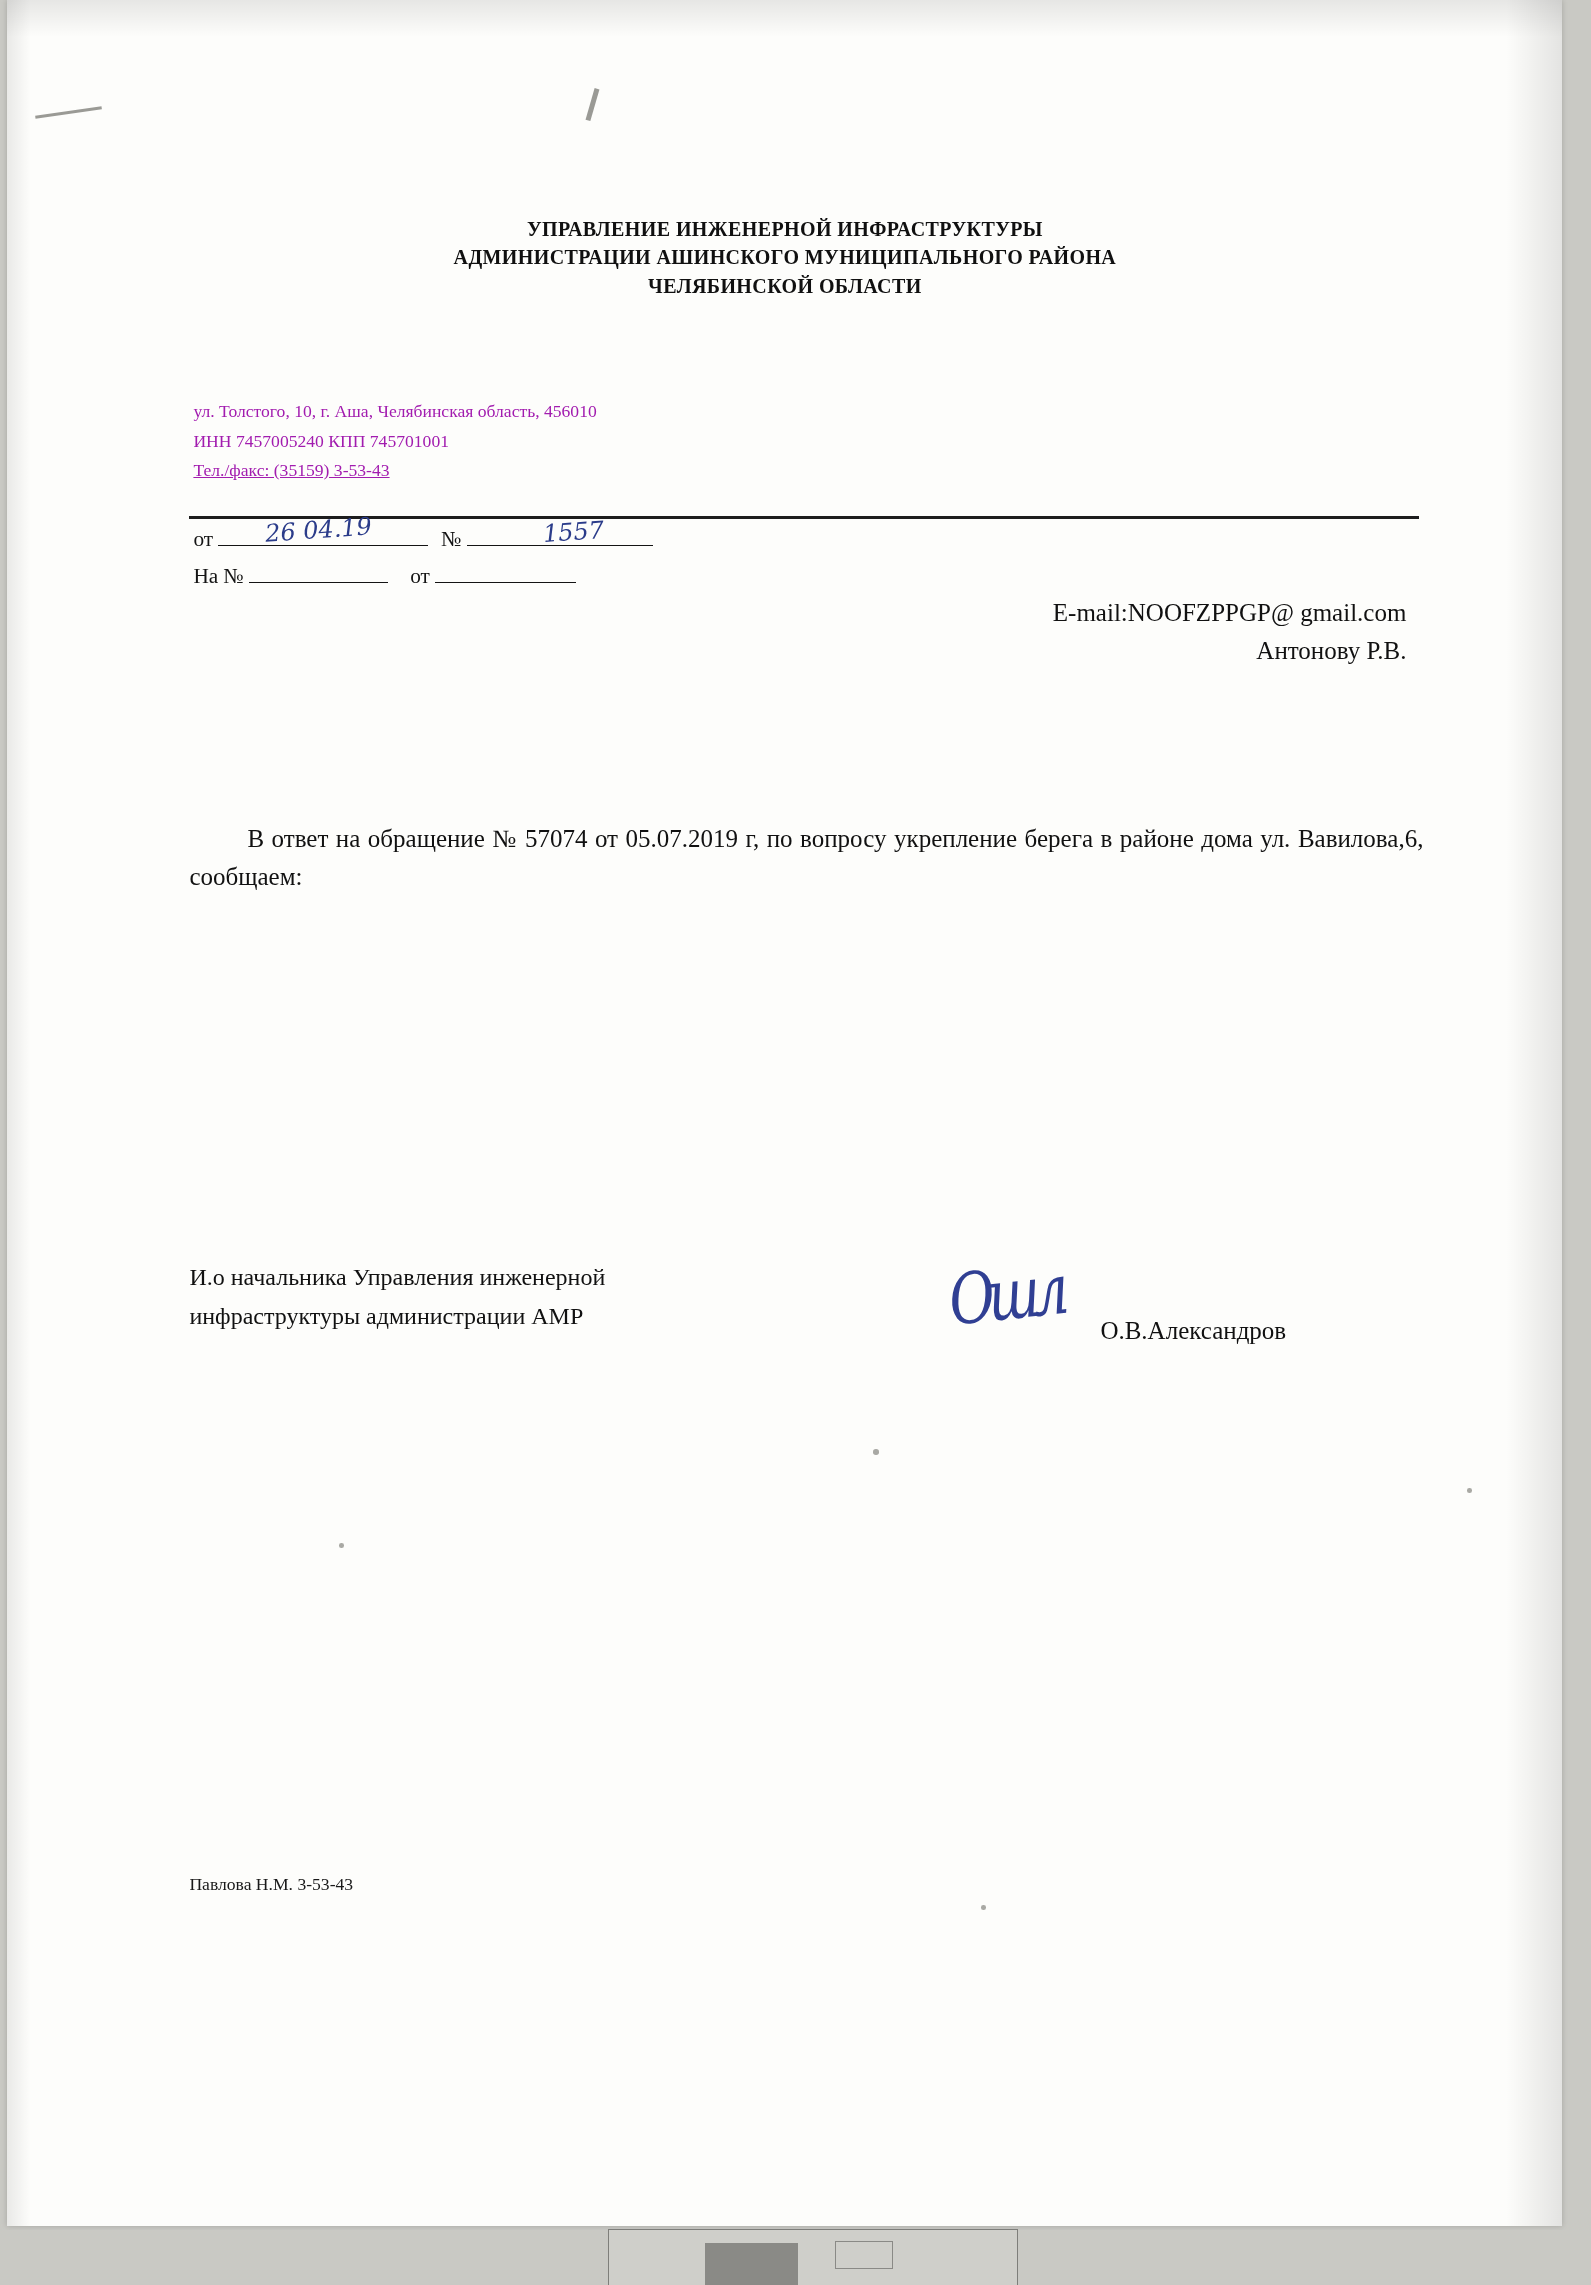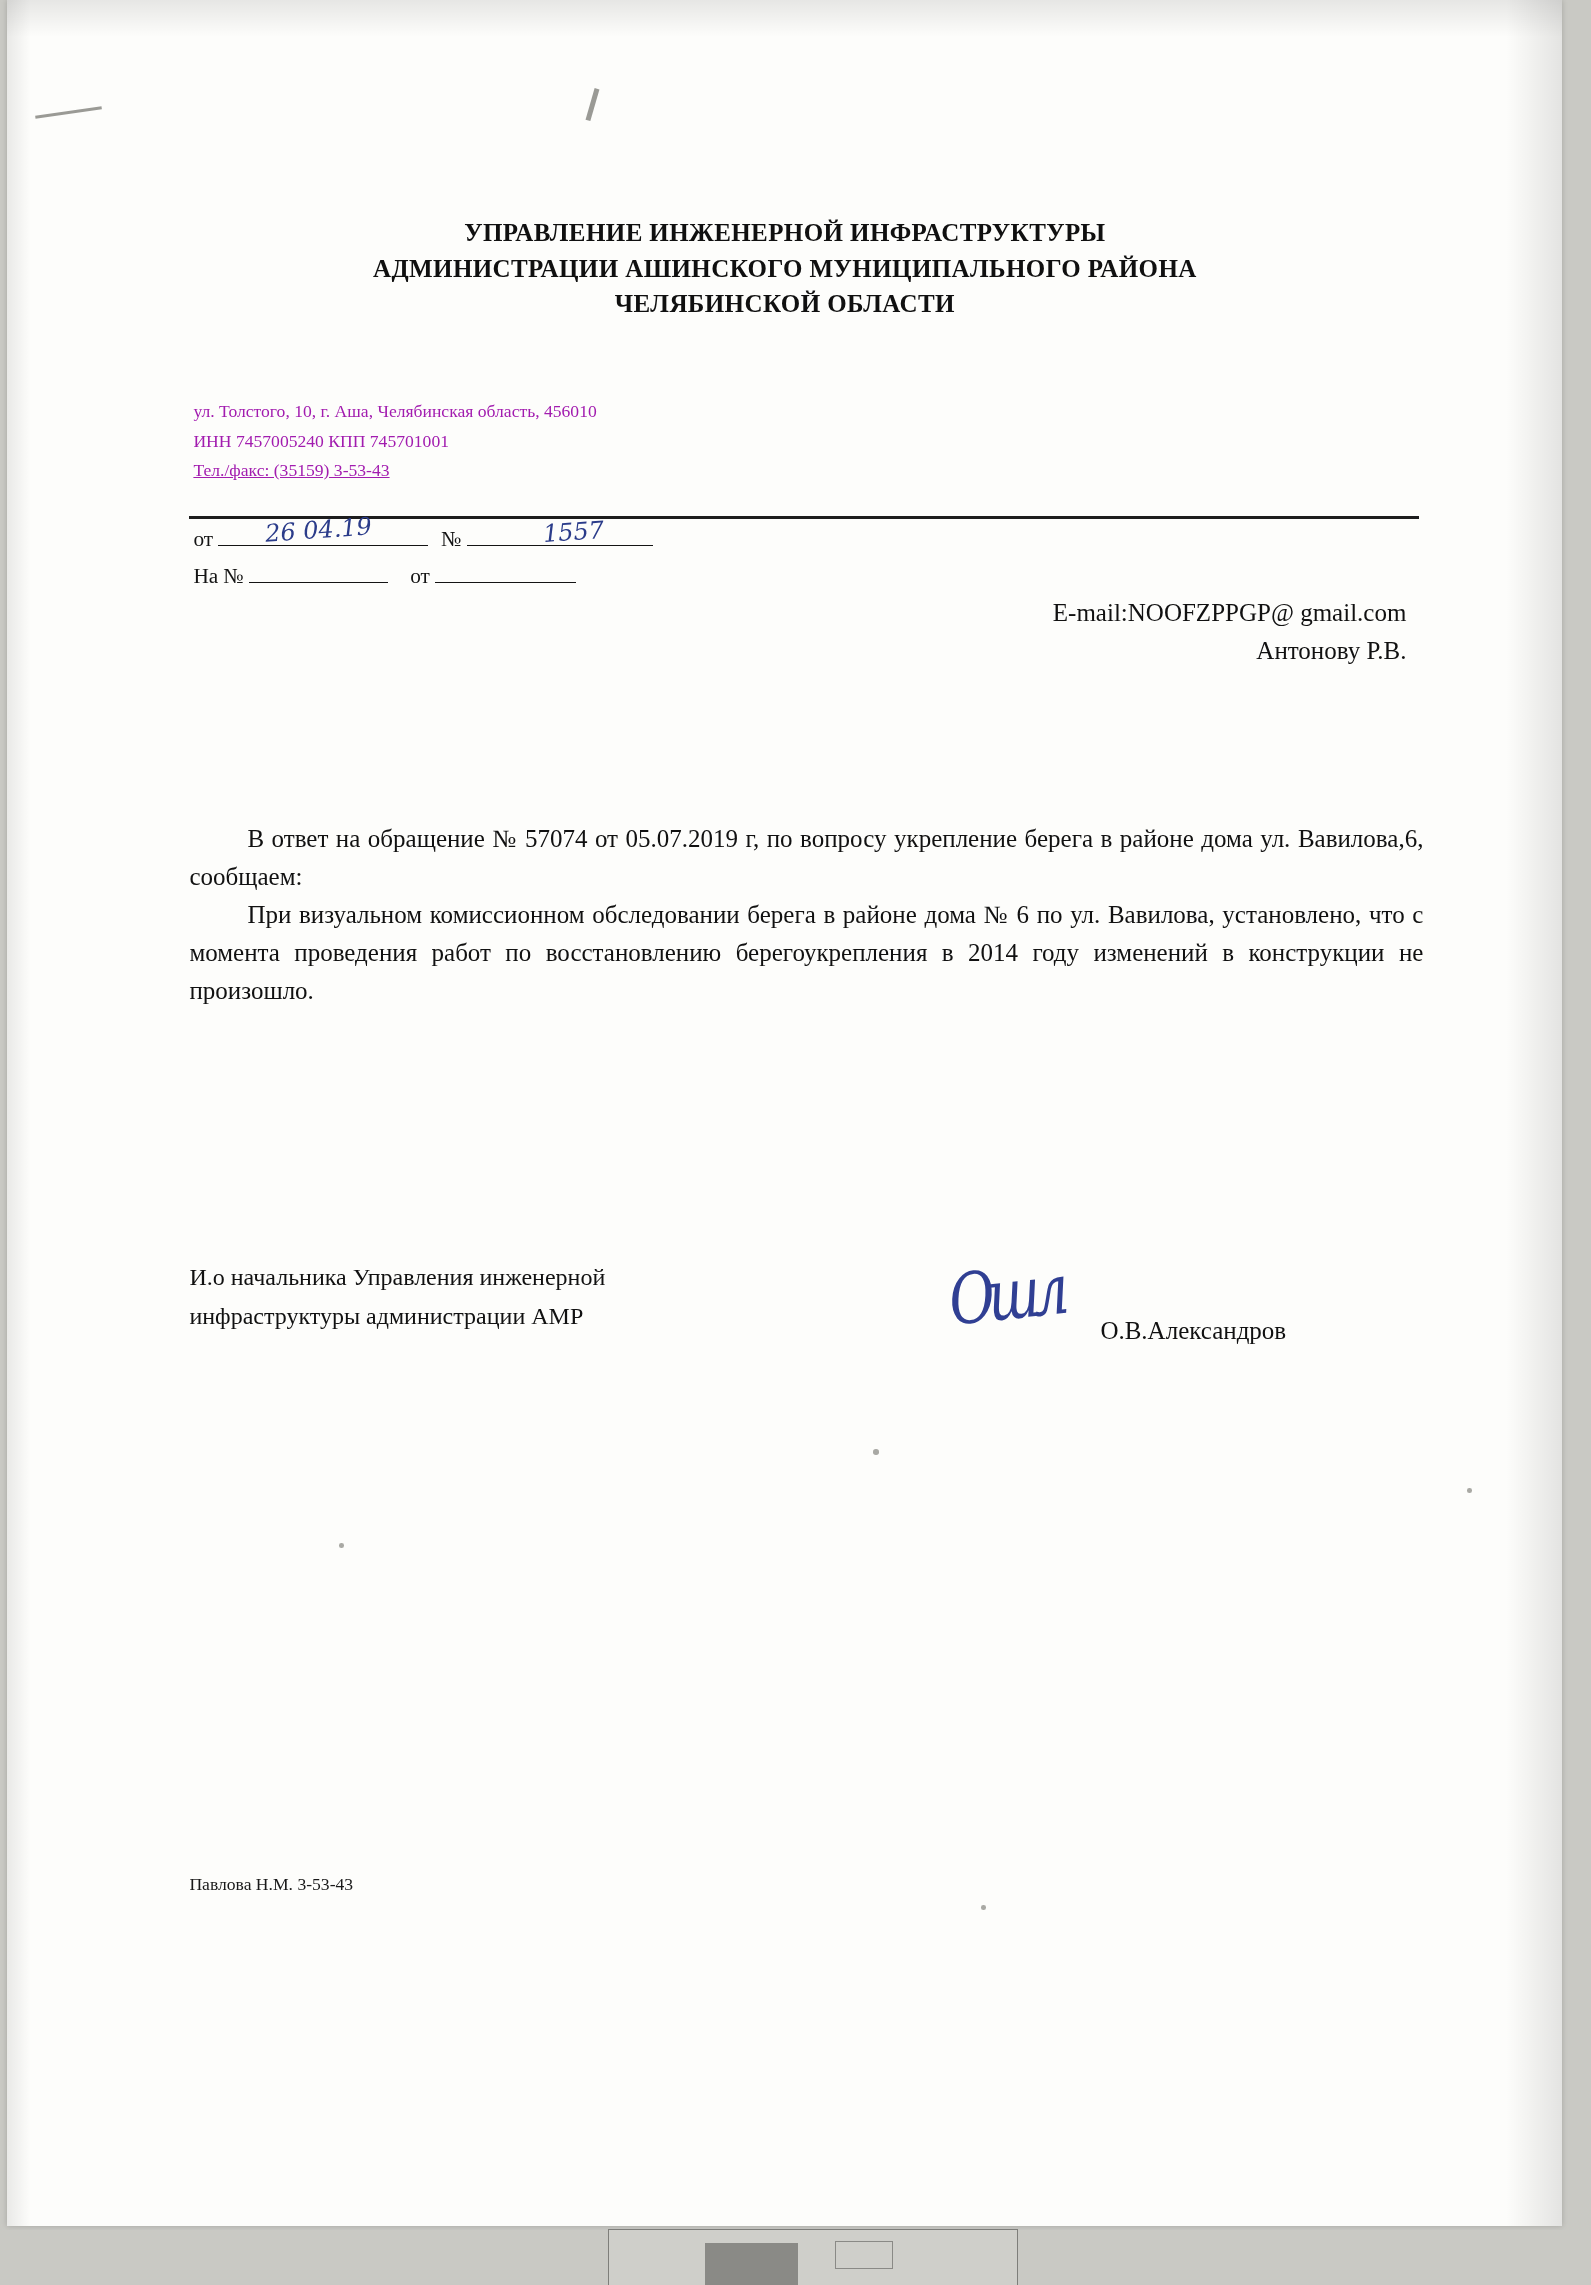--- a/index.html
+++ b/index.html
@@ -92,21 +92,21 @@
     background: #9a9a95;
     transform: rotate(-8deg);
   }
 
   
   .org-title {
     position: absolute;
     left: 0; right: 0;
     text-align: center;
     font-weight: bold;
-    font-size: 25px;
+    font-size: 20px;
     letter-spacing: 0.4px;
     color: #101010;
     line-height: 1.42;
   }
   .org-title div { white-space: nowrap; }
   .org-line1 { top: 215px; }
 
   .contact {
     position: absolute;
     left: 186px;
@@ -252,21 +252,20 @@
       <span class="ref-line" style="width:141px;"></span>
     </div>
 
     <div class="addressee" style="top:594px;">
       <div>E-mail:NOOFZPPGP@ gmail.com</div>
       <div>Антонову Р.В.</div>
     </div>
 
     <div class="body-text" style="top:820px;">
       <p>В ответ на обращение № 57074 от 05.07.2019 г, по вопросу укрепление берега в районе дома  ул. Вавилова,6, сообщаем:</p>
-      <p>При визуальном   комиссионном обследовании берега в районе дома № 6 по ул. Вавилова, установлено, что с момента проведения работ по восстановлению берегоукрепления в 2014 году изменений  в конструкции не произошло.</p>
     </div>
 
     <div class="sign-block" style="top:1258px;">
       <div>И.о начальника Управления инженерной</div>
       <div>инфраструктуры администрации АМР</div>
     </div>
     <div class="signature">Ошл</div>
     <div class="sign-name">О.В.Александров</div>
 
     <div class="footer-note">Павлова Н.М. 3-53-43</div>

